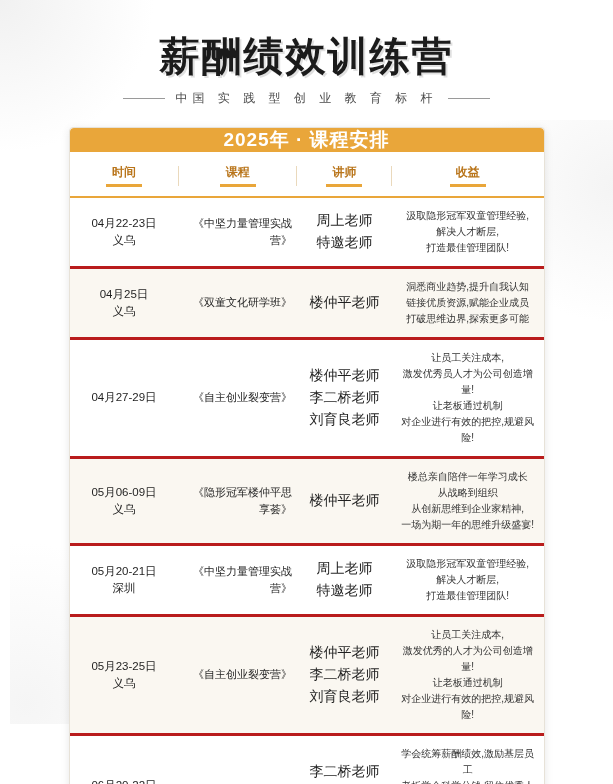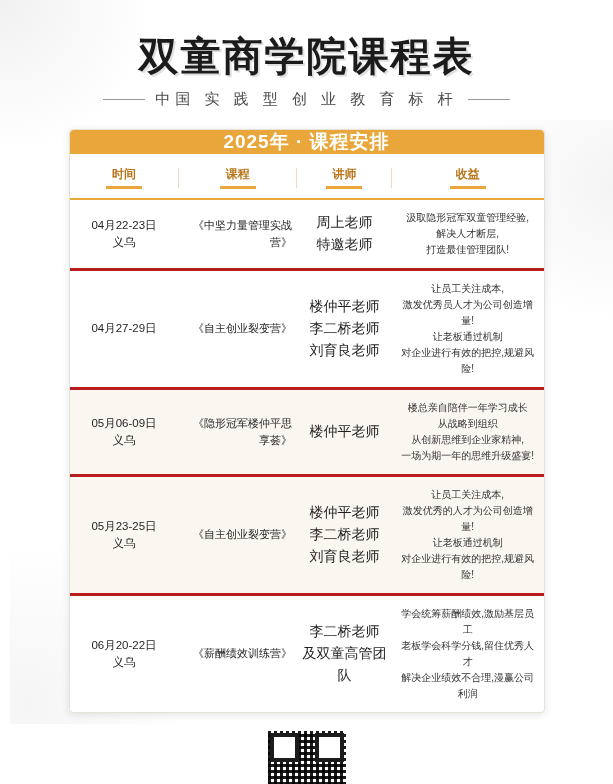--- a/index.html
+++ b/index.html
@@ -58,21 +58,21 @@
     align-items: center;
     justify-content: center;
     gap: 10px;
   }
   .sub-rule {
     width: 42px;
     height: 1px;
     background: #9a9a9a;
   }
   .sub-title {
-    font-size: 15px;
+    font-size: 12px;
     letter-spacing: 5px;
     color: #4a4a4a;
   }
 
   
   .card {
     position: relative;
     z-index: 3;
     margin: 20px auto 0 auto;
     width: 474px;
@@ -212,21 +212,21 @@
   .qr:after  { right: 2px; top: 2px; }
 </style>
 </head>
 <body>
 
 <div class="bg-stroke s1"></div>
 <div class="bg-stroke s2"></div>
 <div class="bg-stroke s3"></div>
 
 <div class="header">
-  <div class="main-title">双童商学院课程表</div>
+  <div class="main-title">薪酬绩效训练营</div>
   <div class="sub-title-wrap">
     <span class="sub-rule"></span>
     <span class="sub-title">中国 实 践 型 创 业 教 育 标 杆</span>
     <span class="sub-rule"></span>
   </div>
 </div>
 
 <div class="card">
   <div class="card-banner">
     <span class="card-banner-text">2025年 · 课程安排</span>
@@ -250,20 +250,29 @@
     <tbody>
       <tr>
         <td class="time">04月22-23日
 义乌</td>
         <td class="course">《中坚力量管理实战营》</td>
         <td class="teacher">周上老师
 特邀老师</td>
         <td class="gain">汲取隐形冠军双童管理经验,
 解决人才断层,
 打造最佳管理团队!</td>
+      </tr>
+      <tr class="alt">
+        <td class="time">04月25日
+义乌</td>
+        <td class="course">《双童文化研学班》</td>
+        <td class="teacher">楼仲平老师</td>
+        <td class="gain">洞悉商业趋势,提升自我认知
+链接优质资源,赋能企业成员
+打破思维边界,探索更多可能</td>
       </tr>
       <tr>
         <td class="time">04月27-29日</td>
         <td class="course">《自主创业裂变营》</td>
         <td class="teacher">楼仲平老师
 李二桥老师
 刘育良老师</td>
         <td class="gain">让员工关注成本,
 激发优秀员人才为公司创造增量!
 让老板通过机制
@@ -272,20 +281,30 @@
       <tr class="alt">
         <td class="time">05月06-09日
 义乌</td>
         <td class="course">《隐形冠军楼仲平思享荟》</td>
         <td class="teacher">楼仲平老师</td>
         <td class="gain">楼总亲自陪伴一年学习成长
 从战略到组织
 从创新思维到企业家精神,
 一场为期一年的思维升级盛宴!</td>
       </tr>
+      <tr>
+        <td class="time">05月20-21日
+深圳</td>
+        <td class="course">《中坚力量管理实战营》</td>
+        <td class="teacher">周上老师
+特邀老师</td>
+        <td class="gain">汲取隐形冠军双童管理经验,
+解决人才断层,
+打造最佳管理团队!</td>
+      </tr>
       <tr class="alt">
         <td class="time">05月23-25日
 义乌</td>
         <td class="course">《自主创业裂变营》</td>
         <td class="teacher">楼仲平老师
 李二桥老师
 刘育良老师</td>
         <td class="gain">让员工关注成本,
 激发优秀的人才为公司创造增量!
 让老板通过机制

